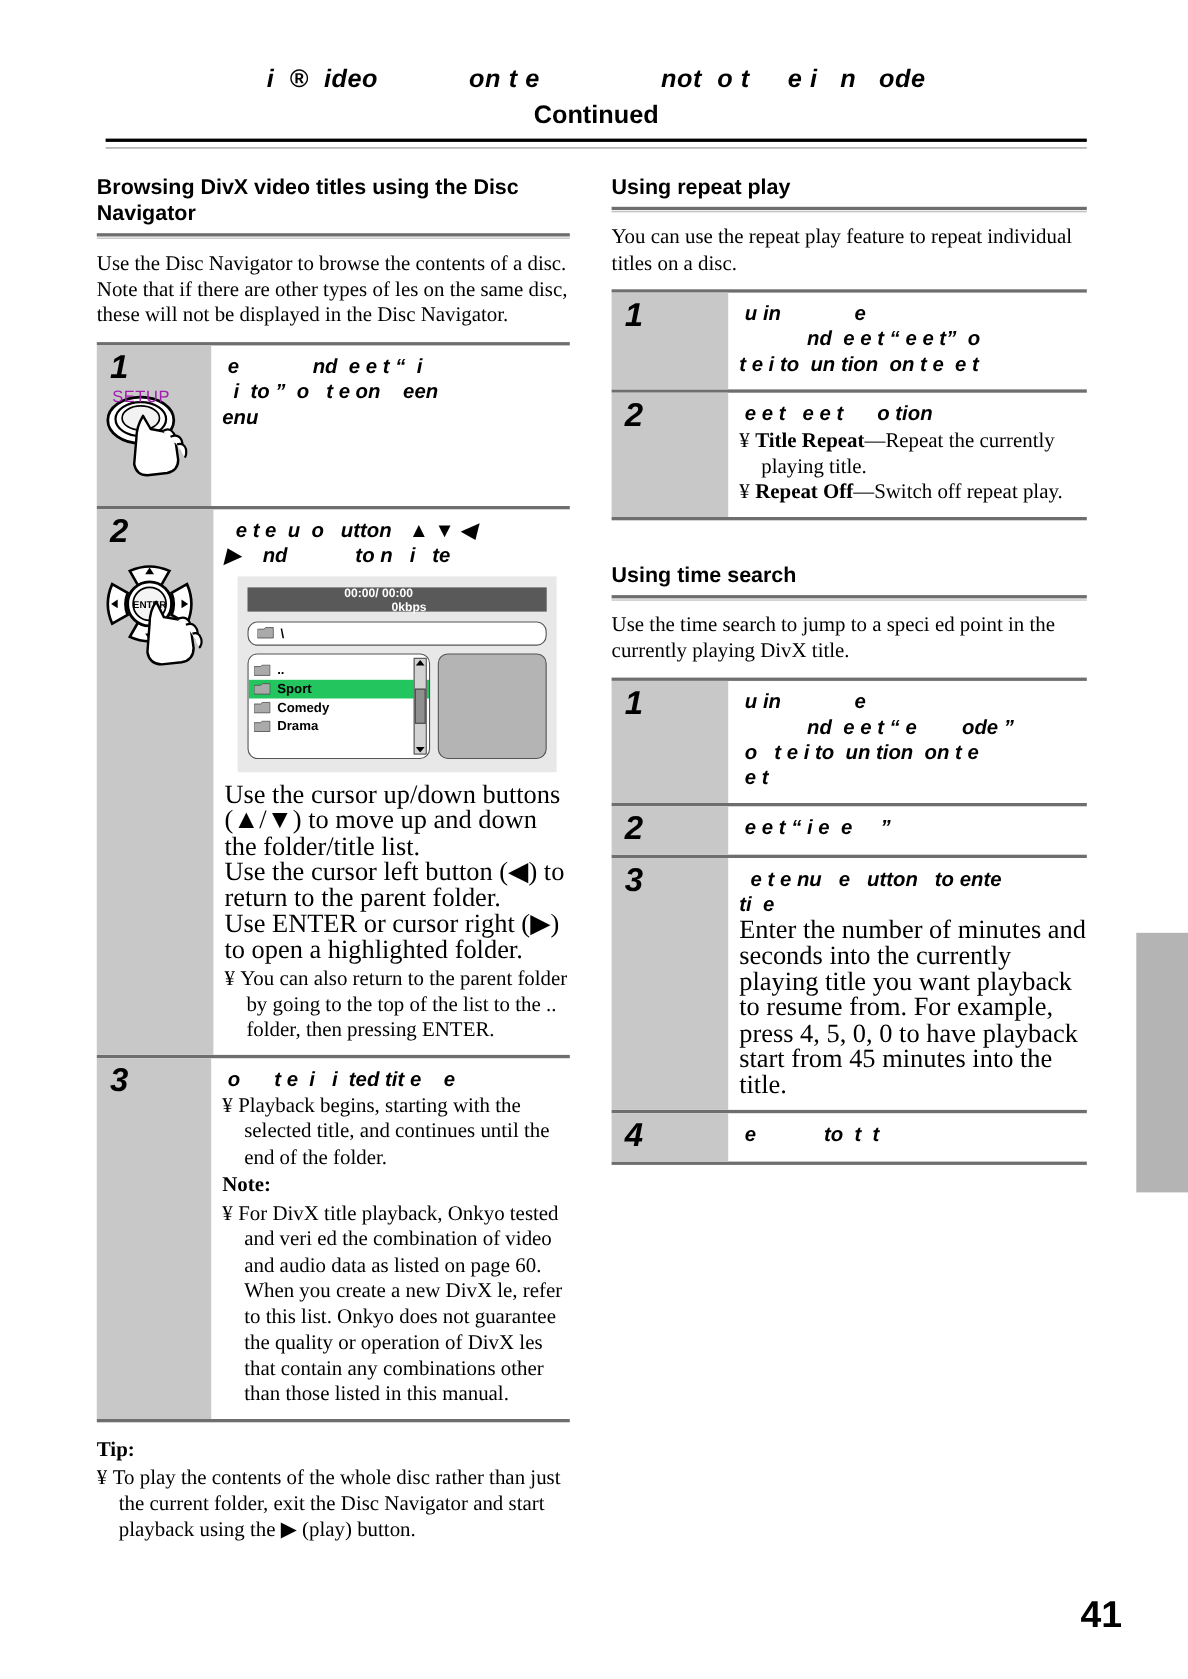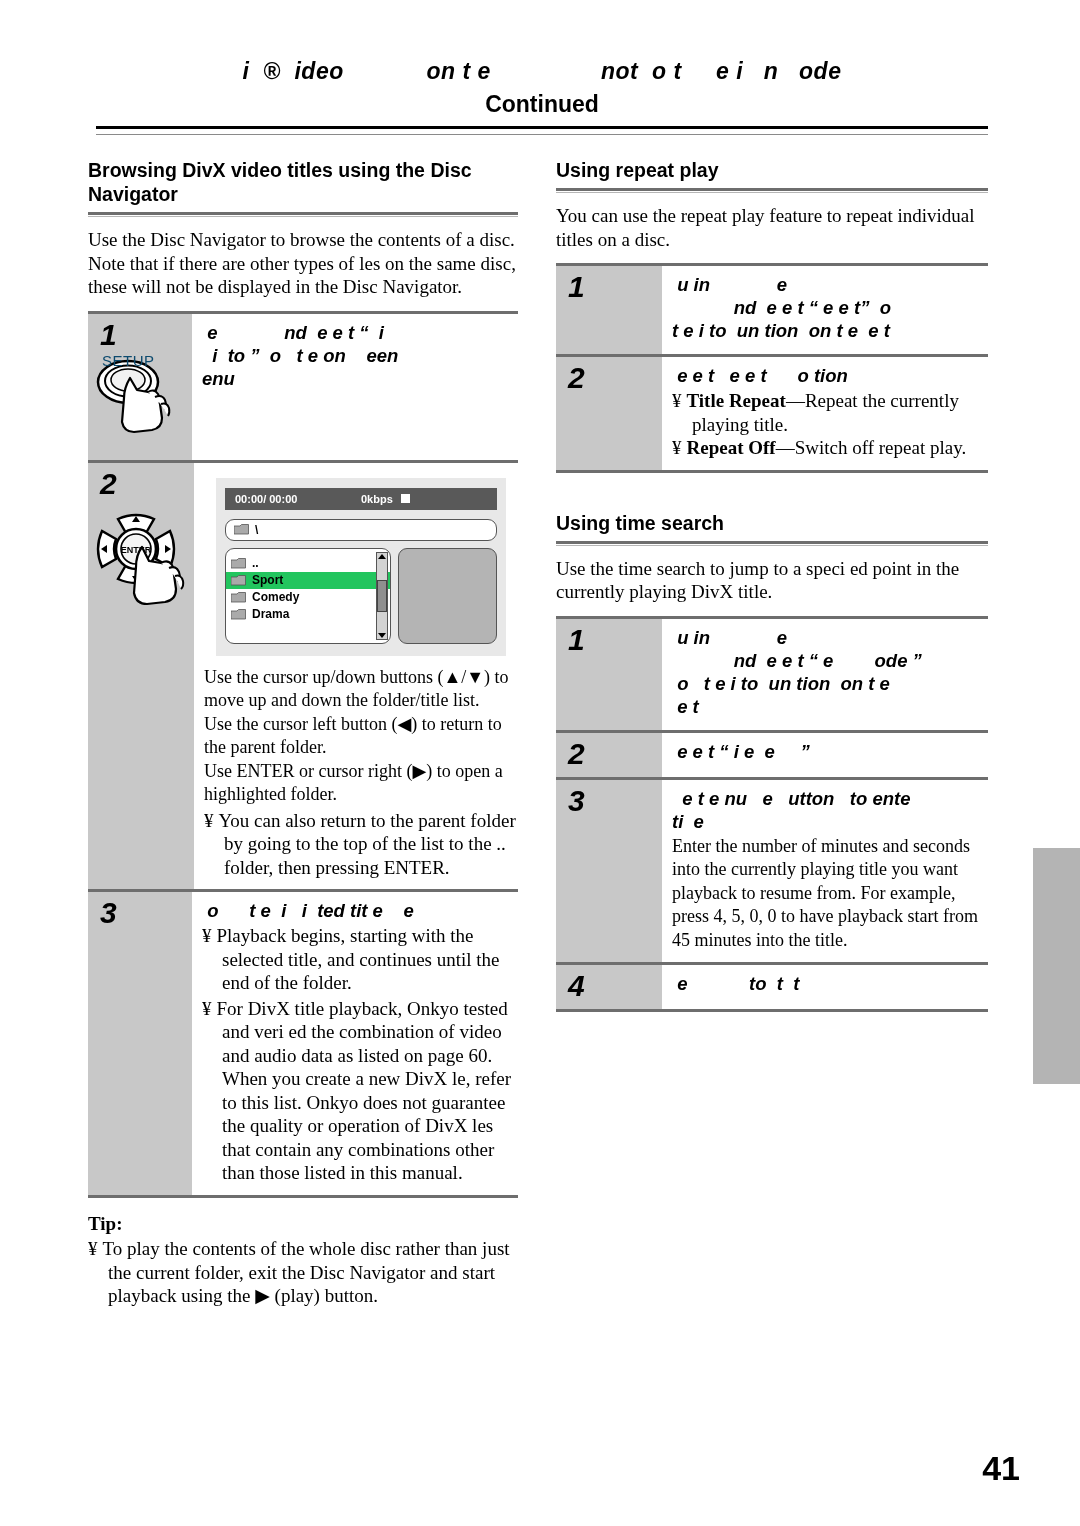--- a/index.html
+++ b/index.html
@@ -144,33 +144,33 @@
     text-indent: -20px;
     margin-bottom: 0;
   }
   ul.bul li .bchar { margin-right: 5px; }
   .note-h, .tip-h {
     font-weight: 700;
     font-size: 19px;
     line-height: 23.5px;
     margin: 2px 0 0 0;
   }
-  .sub { font-size: 18px; line-height: 23.5px; margin: 0; }
+  .sub { font-size: 24px; line-height: 23.5px; margin: 0; }
 
   
   .art-setup { position: relative; height: 100px; margin-top: 2px; }
   .art-dpad  { position: relative; height: 118px; margin-top: 4px; }
   .setup-label {
     font-family: "Liberation Sans", sans-serif;
     font-size: 15px;
     font-weight: 400;
     letter-spacing: .5px;
     position: absolute;
     left: 14px; top: 0;
-    color: #0c4a6e;
+    color: #a21caf;
   }
 
   
   .osd {
     background: #e8e8e8;
     width: 290px;
     margin: 8px 0 10px 12px;
     padding: 10px 9px 12px 9px;
     box-sizing: border-box;
   }
@@ -178,20 +178,21 @@
     background: #595959;
     height: 22px;
     display: flex;
     align-items: center;
     color: #fff;
     font-family: "Liberation Sans", sans-serif;
     font-size: 11px;
     font-weight: 700;
     padding: 0 10px;
     box-sizing: border-box;
+    flex-direction: column;
   }
   .osd-bar .t1 { width: 96px; }
   .osd-bar .t2 { width: 40px; margin-left: 30px; }
   .osd-stop {
     width: 9px; height: 9px; background: #fff; display: inline-block;
   }
   .osd-path {
     margin-top: 9px;
     background: #fff;
     border: 1.5px solid #555;
@@ -357,20 +358,22 @@
               <circle cx="48" cy="46" r="15" fill="#f4f4f4" stroke="#000" stroke-width="1.6"></circle>
               <text x="48" y="50" font-family="Liberation Sans, sans-serif" font-size="9" font-weight="700" text-anchor="middle" fill="#000">ENTER</text>
               <path d="M54 44 L61 58 L73 60 Q84 62 86 72 L88 86 Q88 97 77 99 L59 101 Q48 101 46 90 L48 64 Q48 52 54 44 Z" fill="#ffffff" stroke="#000" stroke-width="2.2" stroke-linejoin="round"></path>
               <path d="M73 60 Q80 56 84 62 Q87 68 86 73" fill="#ffffff" stroke="#000" stroke-width="2"></path>
               <path d="M81 65 Q88 62 91 69 Q93 75 90 79" fill="#ffffff" stroke="#000" stroke-width="2"></path>
               <path d="M87 73 Q93 71 95 78 Q96 83 93 86" fill="#ffffff" stroke="#000" stroke-width="2"></path>
             </svg>
           </div>
         </div>
         <div class="step-body">
+          <div class="instr">  e t e  u  o   utton   ▲ ▼ ◀
+▶    nd            to n   i   te</div>
 
           <div class="osd">
             <div class="osd-bar">
               <span class="t1">00:00/ 00:00</span>
               <span class="t2">0kbps</span>
               <span class="osd-stop"></span>
             </div>
 
             <div class="osd-path">
               <span class="folder">
@@ -436,20 +439,21 @@
 
       <div class="step">
         <div class="step-num">
           <div class="n">3</div>
         </div>
         <div class="step-body">
           <div class="instr"> o      t e  i   i  ted tit e    e</div>
           <ul class="bul">
             <li><span class="bchar">¥</span><span>Playback begins, starting with the selected title, and continues until the end of the folder.</span></li>
           </ul>
+          <div class="note-h">Note:</div>
           <ul class="bul">
             <li><span class="bchar">¥</span><span>For DivX title playback, Onkyo tested and veri  ed the combination of video and audio data as listed on page 60. When you create a new DivX   le, refer to this list. Onkyo does not guarantee the quality or operation of DivX   les that contain any combinations other than those listed in this manual.</span></li>
           </ul>
         </div>
       </div>
     </div>
 
     <div class="tip-block">
       <div class="tip-h">Tip:</div>
       <ul class="bul">

